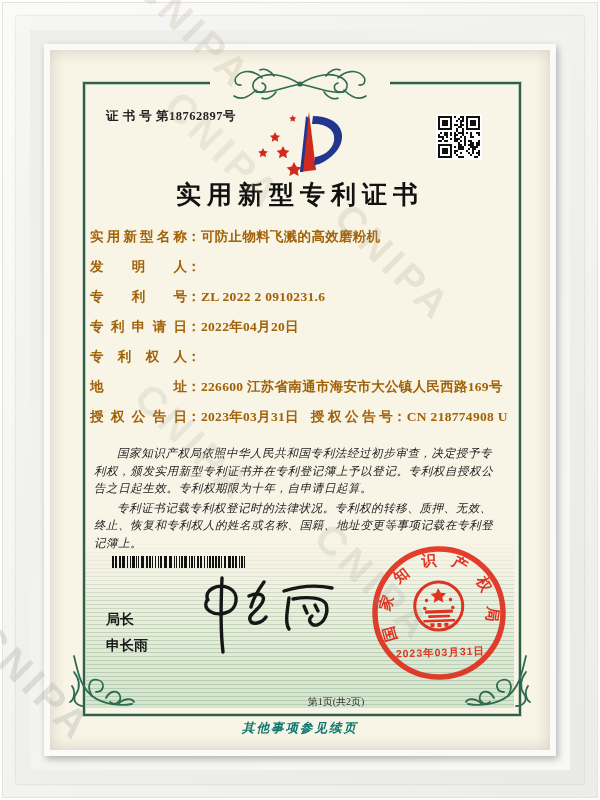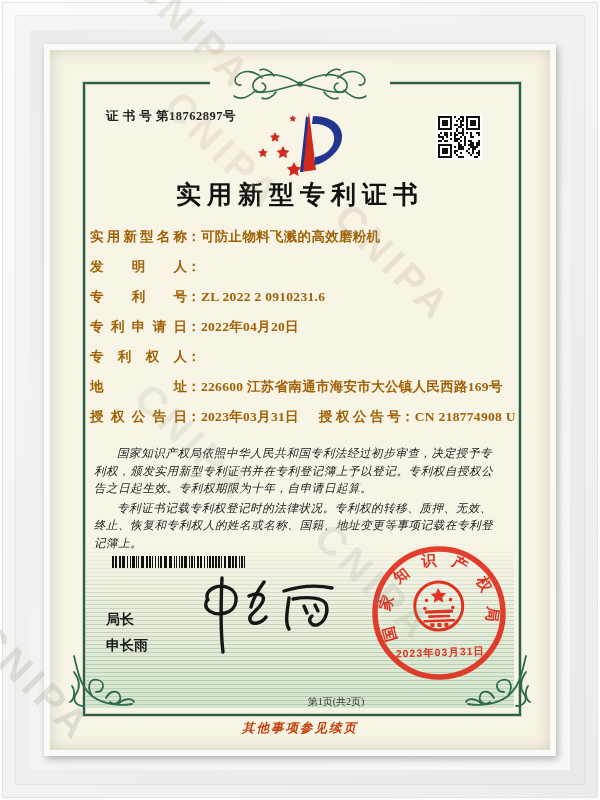--- a/index.html
+++ b/index.html
@@ -25,29 +25,29 @@
         mask-image:linear-gradient(180deg,rgba(0,0,0,0) 0,rgba(0,0,0,.8) 60px,#000 120px);}
   
   .certno{position:absolute;left:56px;top:58px;font-size:12.5px;font-weight:600;color:#222;letter-spacing:.5px;}
   .title{position:absolute;left:0;top:128px;width:500px;text-align:center;font-size:25px;
          font-weight:bold;color:#111;letter-spacing:6px;}
   .fields{position:absolute;left:40px;top:178px;width:428px;font-size:13.5px;color:#a16207;font-weight:bold;}
   .frow{line-height:18px;margin-bottom:12px;display:flex;align-items:flex-start;}
   .flabel{display:inline-block;width:97px;flex:0 0 97px;text-align:justify;text-align-last:justify;}
   .fcolon{flex:0 0 14px;}
   .fvalue{letter-spacing:.3px;}
-  .flabel2{display:inline-block;width:82px;flex:0 0 82px;margin-left:20px;text-align:justify;text-align-last:justify;}
+  .flabel2{display:inline-block;width:82px;flex:0 0 82px;margin-left:12px;text-align:justify;text-align-last:justify;}
   .paras{position:absolute;left:44px;top:395px;width:414px;font-size:11.5px;line-height:17.5px;
          color:#222;font-style:italic;letter-spacing:.6px;}
   .paras p{margin:0 8px 2px 0;text-indent:2em;}
   .director{position:absolute;left:56px;top:556px;font-family:"Liberation Sans","DejaVu Sans",sans-serif;
             font-weight:bold;font-size:14px;color:#1a1a1a;line-height:26px;}
   .pageinfo{position:absolute;left:0;top:645px;width:500px;text-align:center;font-size:10px;color:#333;padding-left:36px;}
   .footnote{position:absolute;left:0;top:670px;width:500px;text-align:center;font-size:12.5px;
-            font-style:italic;font-weight:bold;color:#c2410c;letter-spacing:2px;}
+            font-style:italic;font-weight:bold;color:#0f766e;letter-spacing:2px;}
   
   .logo{position:absolute;left:200px;top:60px;}
   .qr{position:absolute;left:386px;top:64px;background:#fff;padding:2px;}
   .barcode{position:absolute;left:62px;top:506px;}
   .sig{position:absolute;left:138px;top:518px;}
   .seal{position:absolute;left:318px;top:492px;transform:rotate(-2deg);opacity:.92;}
   .orn-top{position:absolute;left:160px;top:12px;background:#f8f4e6;}
   .orn-bl{position:absolute;left:12px;top:592px;}
   .orn-br{position:absolute;left:410px;top:592px;transform:scaleX(-1);}
   

